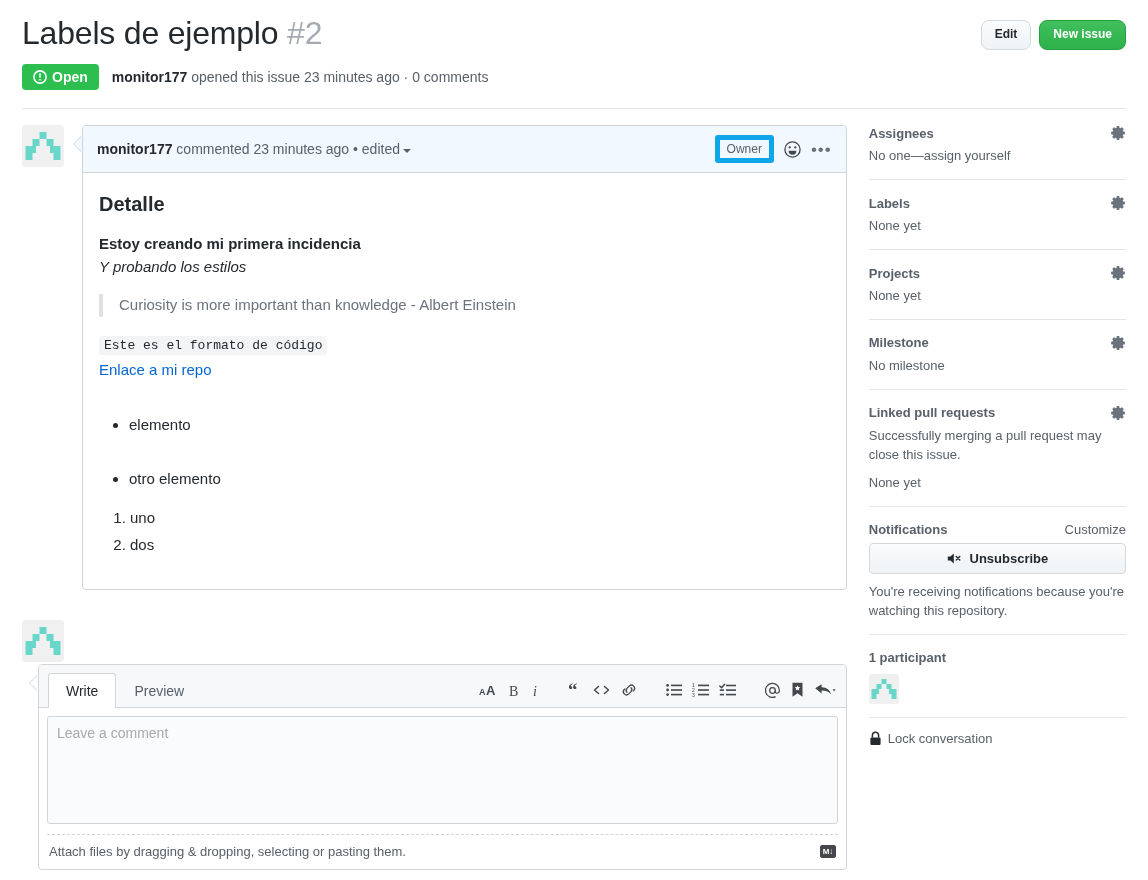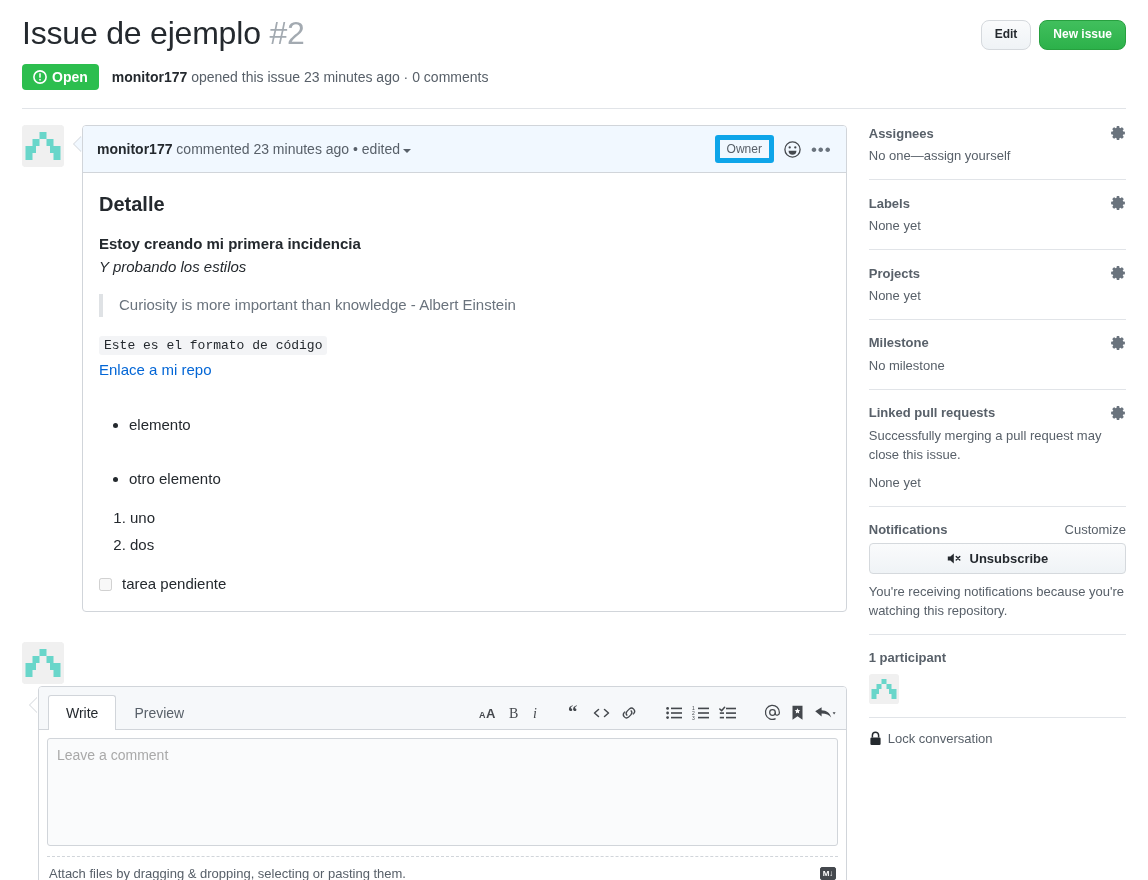--- a/index.html
+++ b/index.html
@@ -186,21 +186,21 @@
   svg { display: block; }
 </style>
 </head>
 <body>
 
 <div class="page">
 
   <div class="header">
     <div class="title-row">
       <h1 class="issue-title">
-        <span>Issue de ejemplo</span>
+        <span>Labels de ejemplo</span>
         <span class="issue-number">#2</span>
       </h1>
       <div class="header-actions">
         <button class="btn btn-default">Edit</button>
         <button class="btn btn-green">New issue</button>
       </div>
     </div>
 
     <div class="meta-row">
       <span class="state-badge">
@@ -272,24 +272,20 @@
               </p>
               <a class="md-link">Enlace a mi repo</a>
               <ul class="md-ul">
                 <li>elemento</li>
                 <li>otro elemento</li>
               </ul>
               <ol class="md-ol">
                 <li>uno</li>
                 <li>dos</li>
               </ol>
-              <div class="md-task">
-                <input type="checkbox" disabled="" style="">
-                <span>tarea pendiente</span>
-              </div>
             </div>
           </div>
         </div>
       </div>
 
       <div class="timeline-item" style="margin-top:30px;flex-direction:column;">
         <div class="avatar-box">
           <span class="avatar">
             <svg width="42" height="42" viewBox="0 0 42 42">
               <rect width="42" height="42" rx="4" fill="#f0f0f0"></rect>

